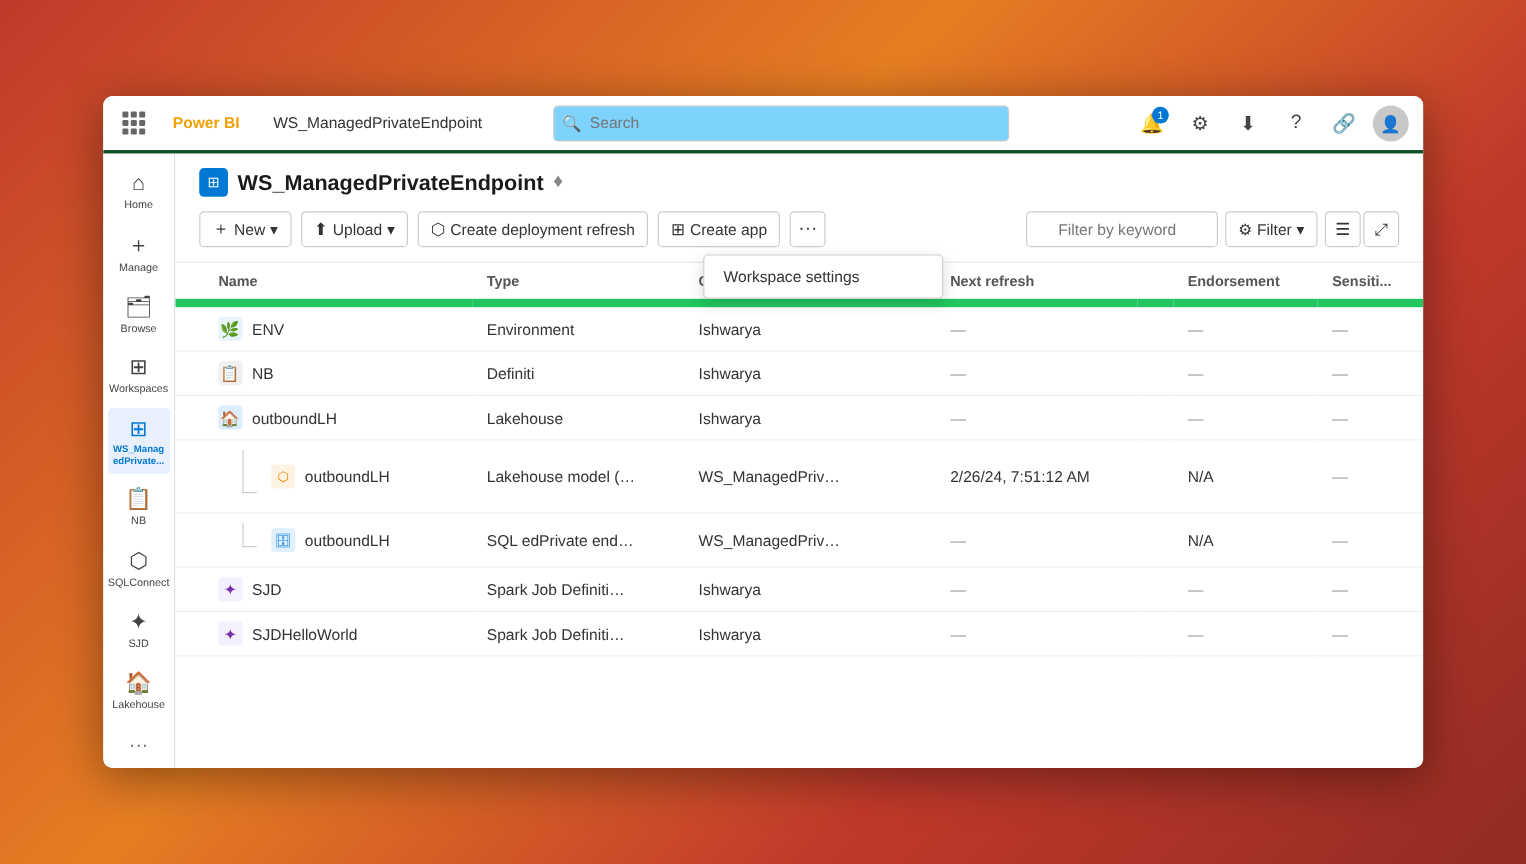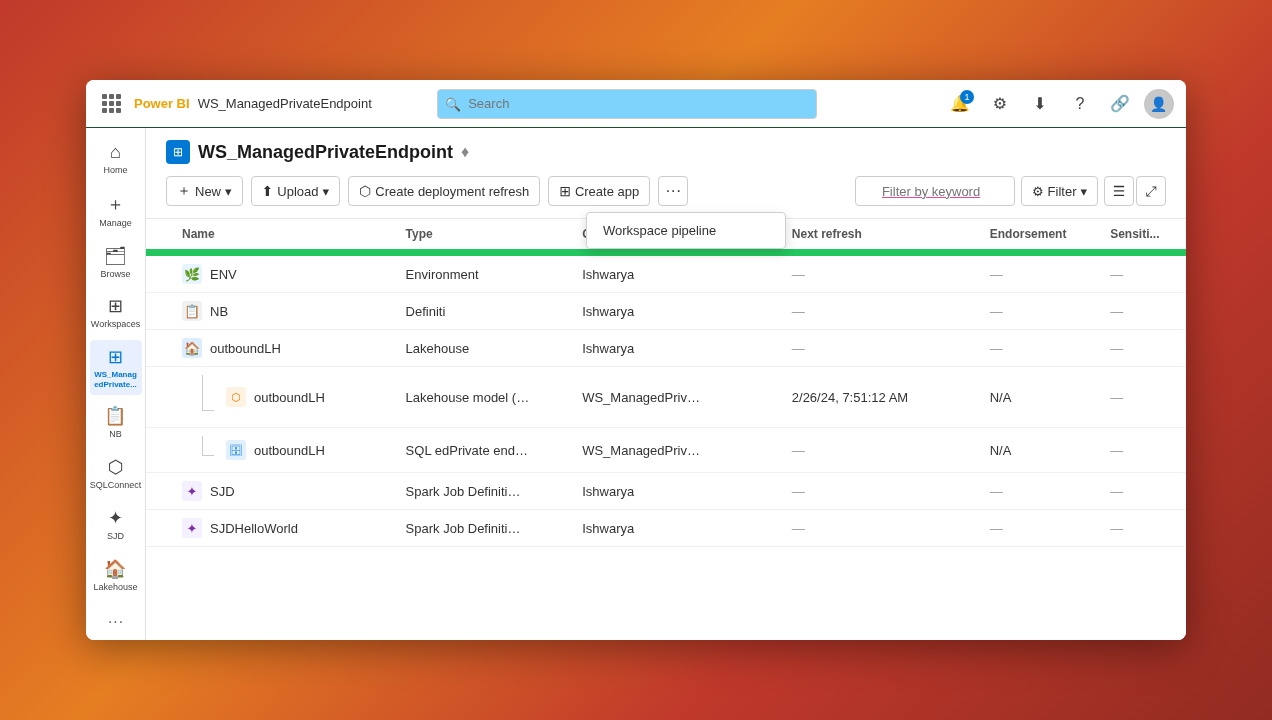--- a/index.html
+++ b/index.html
@@ -24,22 +24,22 @@
       flex-direction: column;
       overflow: hidden;
     }
     
     .topbar {
       height: 48px;
       background: #fff;
       display: flex;
       align-items: center;
       padding: 0 12px;
-      border-bottom: 1px solid #14532d;
-      gap: 4px;
+      border-bottom: 3px solid #14532d;
+      gap: 14px;
     }
     .topbar-grid-icon {
       width: 20px; height: 20px;
       display: grid;
       grid-template-columns: repeat(3, 5px);
       grid-template-rows: repeat(3, 5px);
       gap: 2px;
       margin-right: 4px;
     }
     .topbar-grid-icon span {
@@ -221,25 +221,24 @@
     .toolbar-right {
       margin-left: auto;
       display: flex; align-items: center; gap: 6px;
     }
     .filter-keyword-input {
       height: 30px;
       border: 1px solid #ccc;
       border-radius: 4px;
       padding: 0 23px 0 26px;
       font-size: 13px;
-      color: #ec4899;
+      color: #0f766e;
       outline: none;
       width: 160px;
       position: relative;
-      text-decoration: underline;
     }
     .filter-keyword-wrap {
       position: relative;
     }
     .filter-keyword-wrap .fk-icon {
       position: absolute; left: 8px; top: 50%; transform: translateY(-50%);
       font-size: 12px; color: #888;
     }
     .filter-btn {
       height: 30px;
@@ -444,21 +443,21 @@
             <span class="btn-icon">⬡</span>
             <span>Create deployment refresh</span>
           </button>
           <button class="toolbar-btn">
             <span class="btn-icon">⊞</span>
             <span>Create app</span>
           </button>
           <button class="toolbar-more">···</button>
 
           <div class="dropdown-menu">
-            <div class="dropdown-item">Workspace pipeline</div>
+            <div class="dropdown-item">Workspace settings</div>
           </div>
 
           <div class="toolbar-right">
             <div class="filter-keyword-wrap">
               <span class="fk-icon">🔍</span>
               <input class="filter-keyword-input" type="text" placeholder="Filter by keyword" style="">
             </div>
             <button class="filter-btn">
               <span>⚙</span>
               <span>Filter</span>

